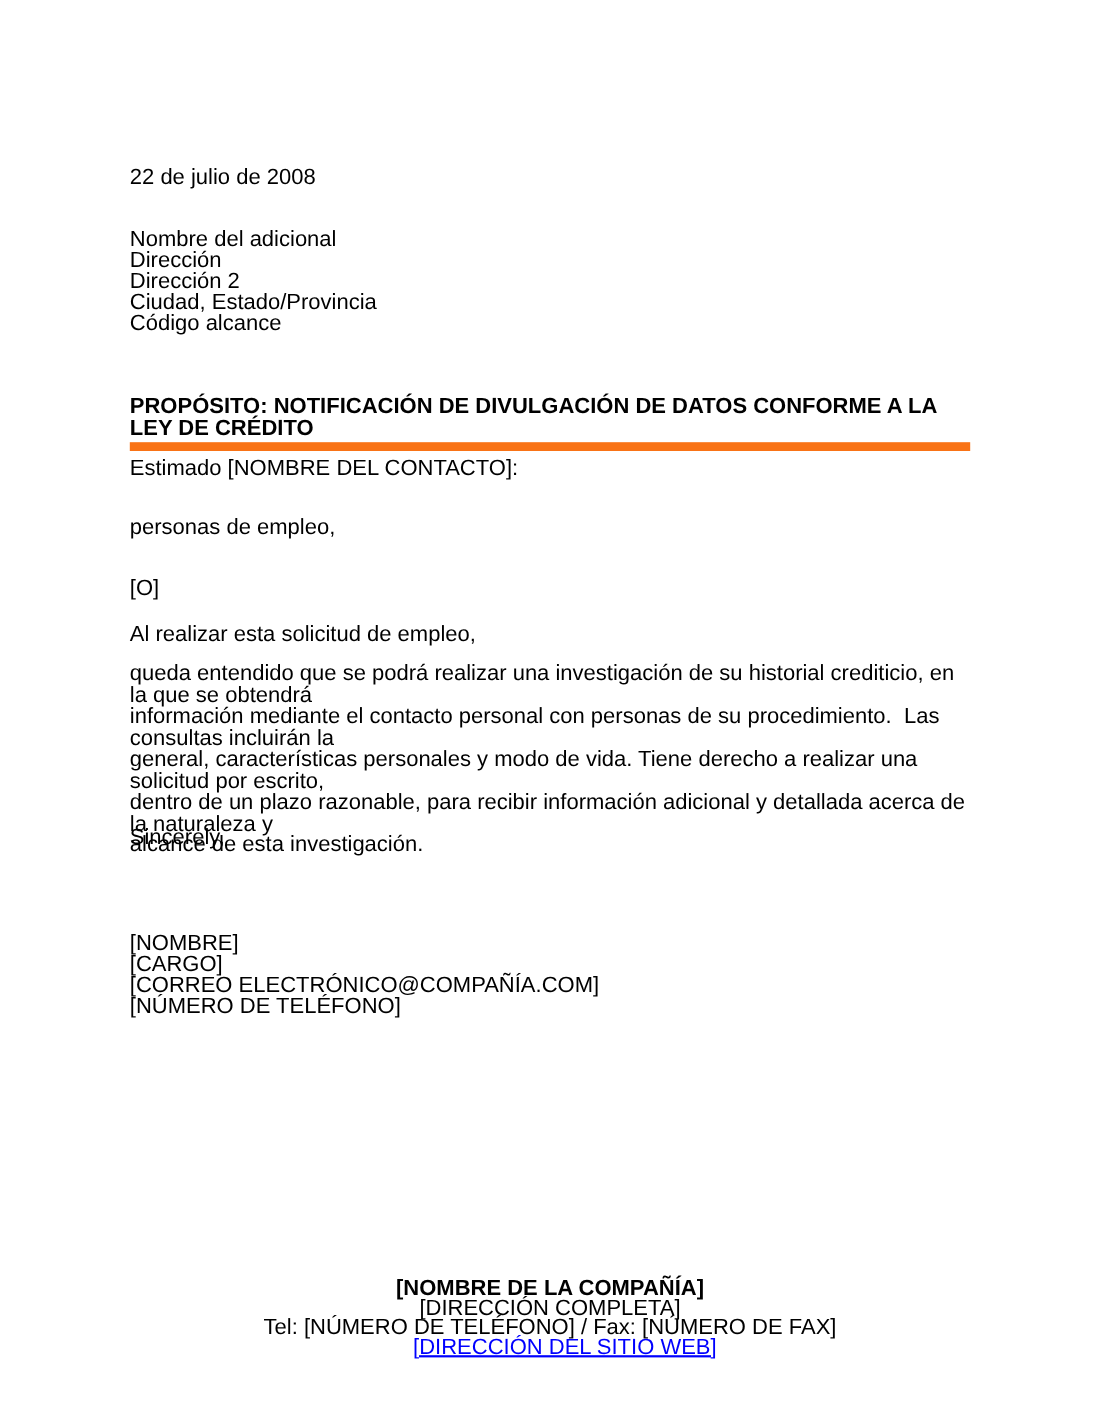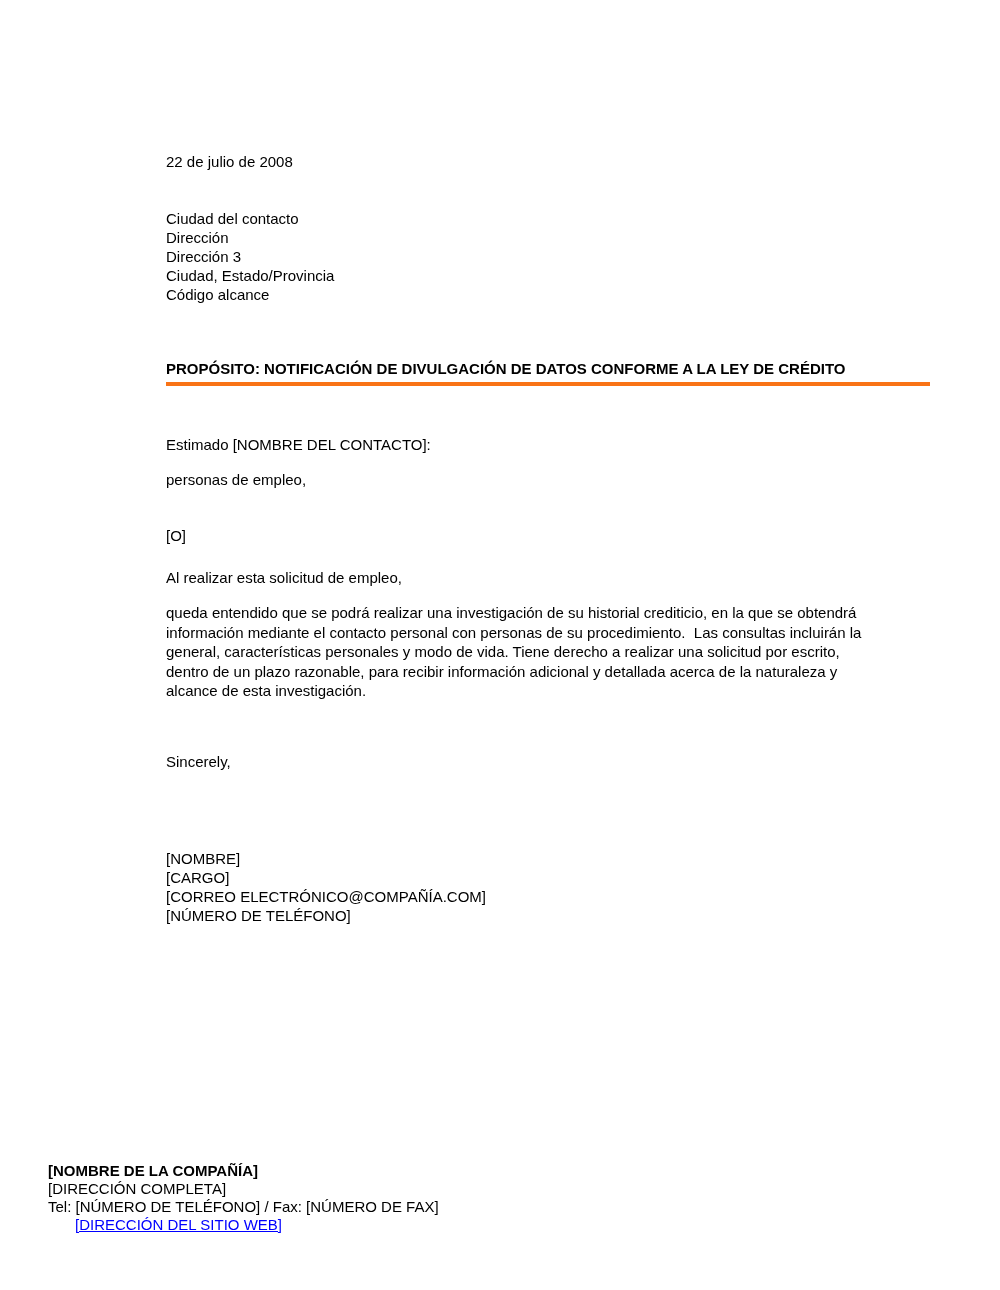--- a/index.html
+++ b/index.html
@@ -7,78 +7,77 @@
     padding: 0;
     background: #ffffff;
   }
   .page {
     position: relative;
     width: 912px;
     height: 1290px;
     background: #ffffff;
     color: #000000;
     font-family: "Liberation Sans", "DejaVu Sans", sans-serif;
-    font-size: 15px;
+    font-size: 20px;
     overflow: hidden;
-    margin-left: 48px;
   }
   .block {
     position: absolute;
     left: 118px;
     width: 764px;
     line-height: 19px;
   }
   .line {
     white-space: pre-wrap;
   }
   #date-block      { top: 152px; }
   #recipient-block { top: 209px; }
   #subject-block {
     top: 359px;
     line-height: 20px;
     font-weight: bold;
     padding-bottom: 3px;
-    border-bottom: 4px solid #f97316;
+    border-bottom: 8px solid #f97316;
   }
-  #salutation-block { top: 435px; }
+  #salutation-block { top: 417px; }
   #intro-block      { top: 470px; }
   #or-block         { top: 526px; }
   #alt-block        { top: 568px; }
   #main-para-block  { top: 603px; line-height: 19.5px; }
   #closing-block    { top: 752px; }
   #signature-block  { top: 849px; }
   #footer-block {
     position: absolute;
     left: 0;
     top: 1162px;
     width: 1000px;
     line-height: 18px;
-    text-align: left;
+    text-align: center;
   }
   .footer-company { font-weight: bold; }
   .footer-link {
     color: #0000ff;
     text-decoration: underline;
     cursor: pointer;
     padding-left: 27px;
   }
 </style>
 </head>
 <body>
 
 <div class="page">
 
   <div class="block" id="date-block">
     <div class="line">22 de julio de 2008</div>
   </div>
 
   <div class="block" id="recipient-block">
-    <div class="line">Ciudad del contacto</div>
+    <div class="line">Nombre del adicional</div>
     <div class="line">Dirección</div>
-    <div class="line">Dirección 3</div>
+    <div class="line">Dirección 2</div>
     <div class="line">Ciudad, Estado/Provincia</div>
     <div class="line">Código alcance</div>
   </div>
 
   <div class="block" id="subject-block">
     <div class="line">PROPÓSITO: NOTIFICACIÓN DE DIVULGACIÓN DE DATOS CONFORME A LA LEY DE CRÉDITO</div>
   </div>
 
   <div class="block" id="salutation-block">
     <div class="line">Estimado [NOMBRE DEL CONTACTO]:</div>

